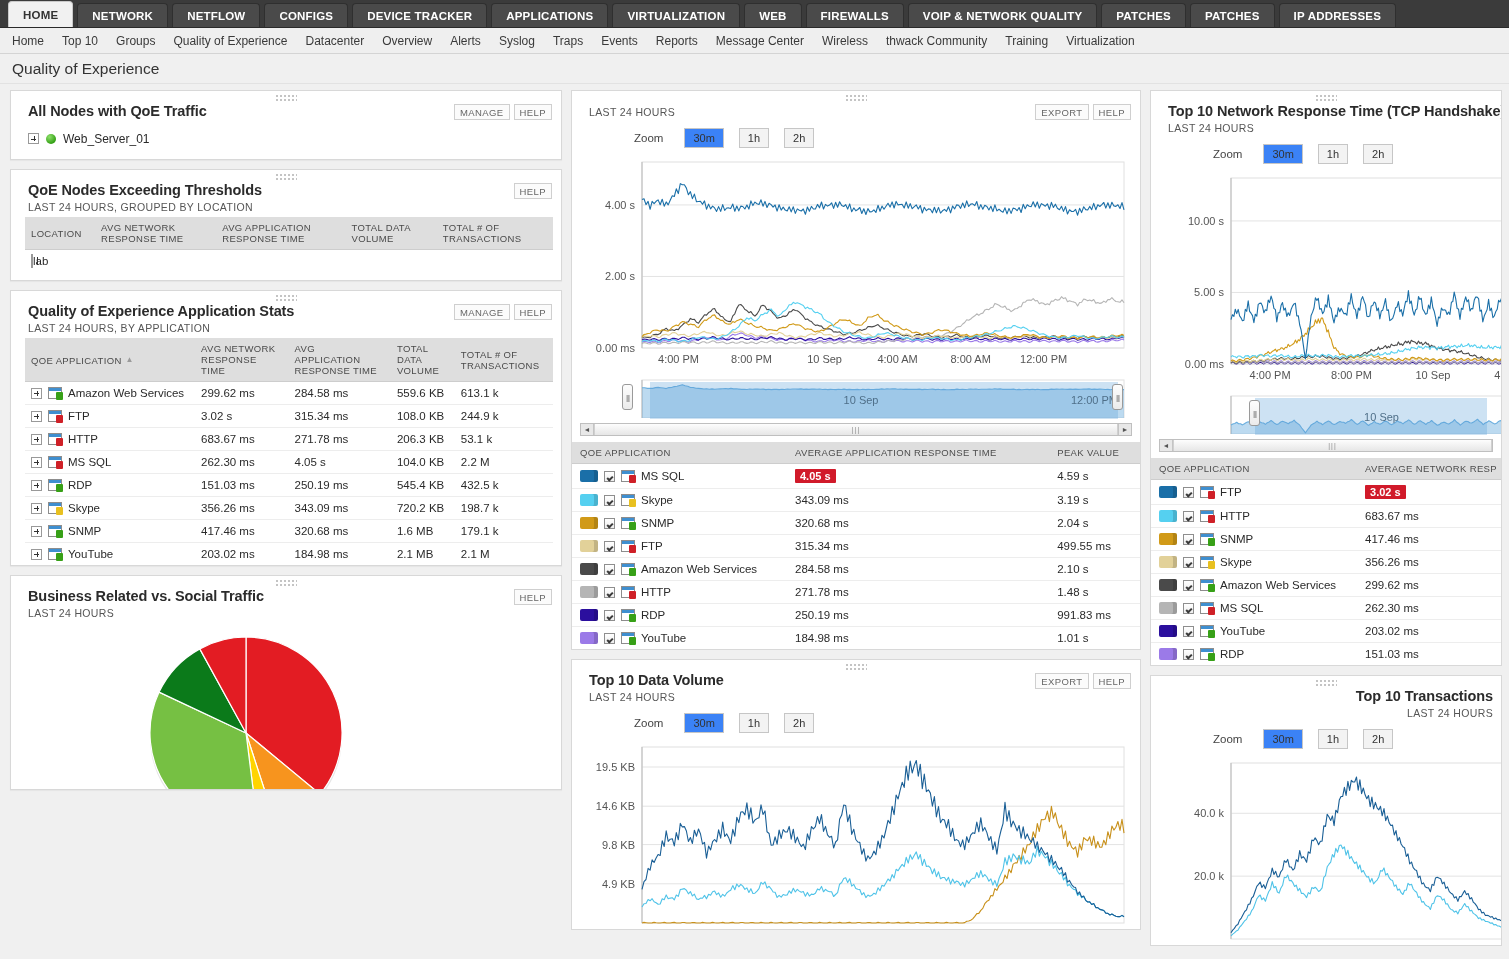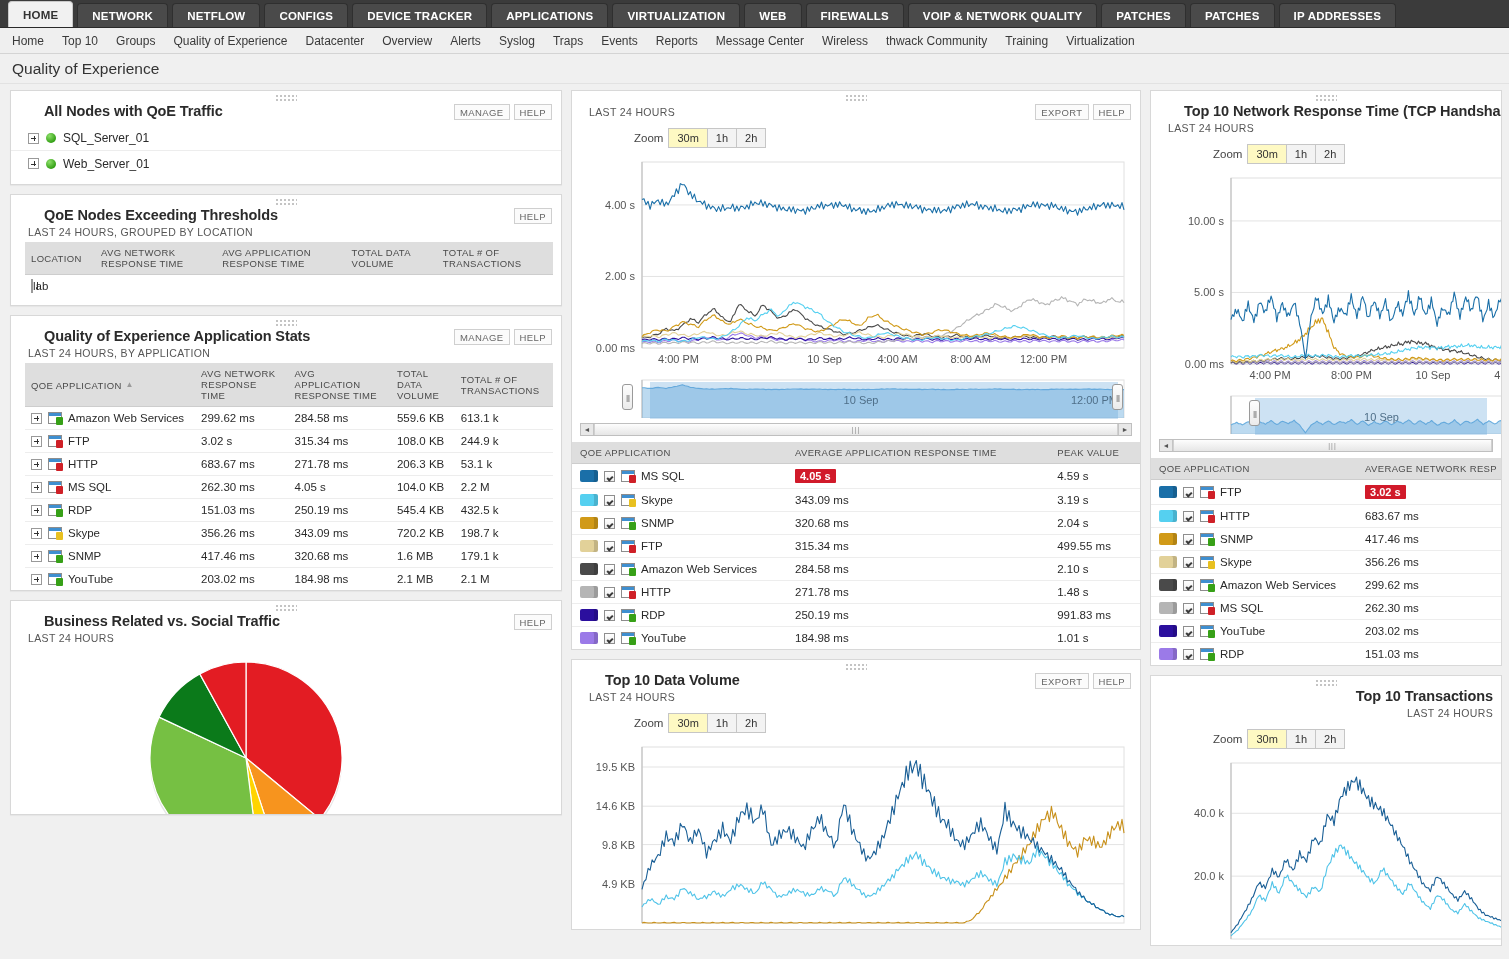--- a/index.html
+++ b/index.html
@@ -80,21 +80,21 @@
     box-shadow:0 1px 1px rgba(0,0,0,0.04);
   }
   .grip {
     position:absolute; top:3px; left:50%; transform:translateX(-50%);
     width:22px; height:7px;
     background-image:radial-gradient(#b9b9b9 40%, transparent 41%);
     background-size:4px 4px;
     opacity:0.85;
   }
   .phead { padding:12px 8px 4px 17px; position:relative; }
-  .ptitle { font-size:14.5px; font-weight:bold; color:#2b2b2b; letter-spacing:-0.1px;margin-left:16px; }
+  .ptitle { font-size:14.5px; font-weight:bold; color:#2b2b2b; letter-spacing:-0.1px; }
   .psub { font-size:10.5px; color:#555; letter-spacing:0.35px; margin-top:3px; text-transform:uppercase; }
   .pbtns { position:absolute; right:9px; top:13px; display:flex; gap:4px; }
   .pbtn {
     font-size:9.5px; color:#666; letter-spacing:0.4px;
     border:1px solid #cfcfcf; background:#fbfbfb;
     padding:2px 5px 1px 5px; cursor:pointer; line-height:11px;
   }
 
   
   .nodelist { padding:3px 0 8px 0; }
@@ -149,28 +149,28 @@
   .appicon i.scr { position:absolute; inset:0; background:#fff; border:1px solid #8d8d8d; }
   .appicon i.bar { position:absolute; left:1px; right:1px; top:1px; height:3px; background:#3f8fd0; }
   .appicon i.bdg { position:absolute; right:-1px; bottom:-1px; width:7px; height:8px; border-radius:1px; }
   .appicon i.bdg.red { background:#cf2027; }
   .appicon i.bdg.grn { background:#37a017; }
   .appicon i.bdg.yel { background:#e8c020; }
   .cellflex { display:flex; align-items:center; gap:6px; }
 
   
   .chartpanel { background:#fff; border:1px solid #d8d8d8; margin-bottom:9px; position:relative; }
-  .zoomrow { display:flex; align-items:center; gap:0; padding:6px 0 2px 62px; }
+  .zoomrow { display:flex; align-items:center; gap:16px; padding:6px 0 2px 62px; }
   .zoomlbl { font-size:11.5px; color:#444; margin-right:6px; }
   .zbtn {
     font-size:11px; color:#333; padding:2px 8px 2px 8px;
     border:1px solid #c6c6c6; background:#f3f3f3; cursor:pointer;
     margin-left:-1px; line-height:14px;
   }
-  .zbtn.sel { background:#fef9c3; }
+  .zbtn.sel { background:#3b82f6; }
 
   .plotwrap { position:relative; margin:4px 8px 0 8px; }
   .plot { position:relative; }
   .plot svg { display:block; }
   .navwrap { margin:6px 8px 2px 8px; position:relative; }
 
   .hscroll {
     height:13px; margin:2px 8px 6px 8px;
     border:1px solid #bfbfbf; background:#f1f1f1;
     display:flex; align-items:stretch;
@@ -276,25 +276,20 @@
         <div class="ptitle">All Nodes with QoE Traffic</div>
         <div class="pbtns">
           <div class="pbtn">MANAGE</div>
           <div class="pbtn">HELP</div>
         </div>
       </div>
       <div class="nodelist" id="nodelist">
           <div class="noderow">
      <span class="plusbox"></span>
      <span class="dot"></span>
-     <span>SQL_Server_01</span>
-   </div>
-          <div class="noderow">
-     <span class="plusbox"></span>
-     <span class="dot"></span>
      <span>Web_Server_01</span>
    </div>
         </div>
     </div>
 
     <div class="panel">
       <div class="grip"></div>
       <div class="phead">
         <div class="ptitle">QoE Nodes Exceeding Thresholds</div>
         <div class="psub">LAST 24 HOURS, GROUPED BY LOCATION</div>

